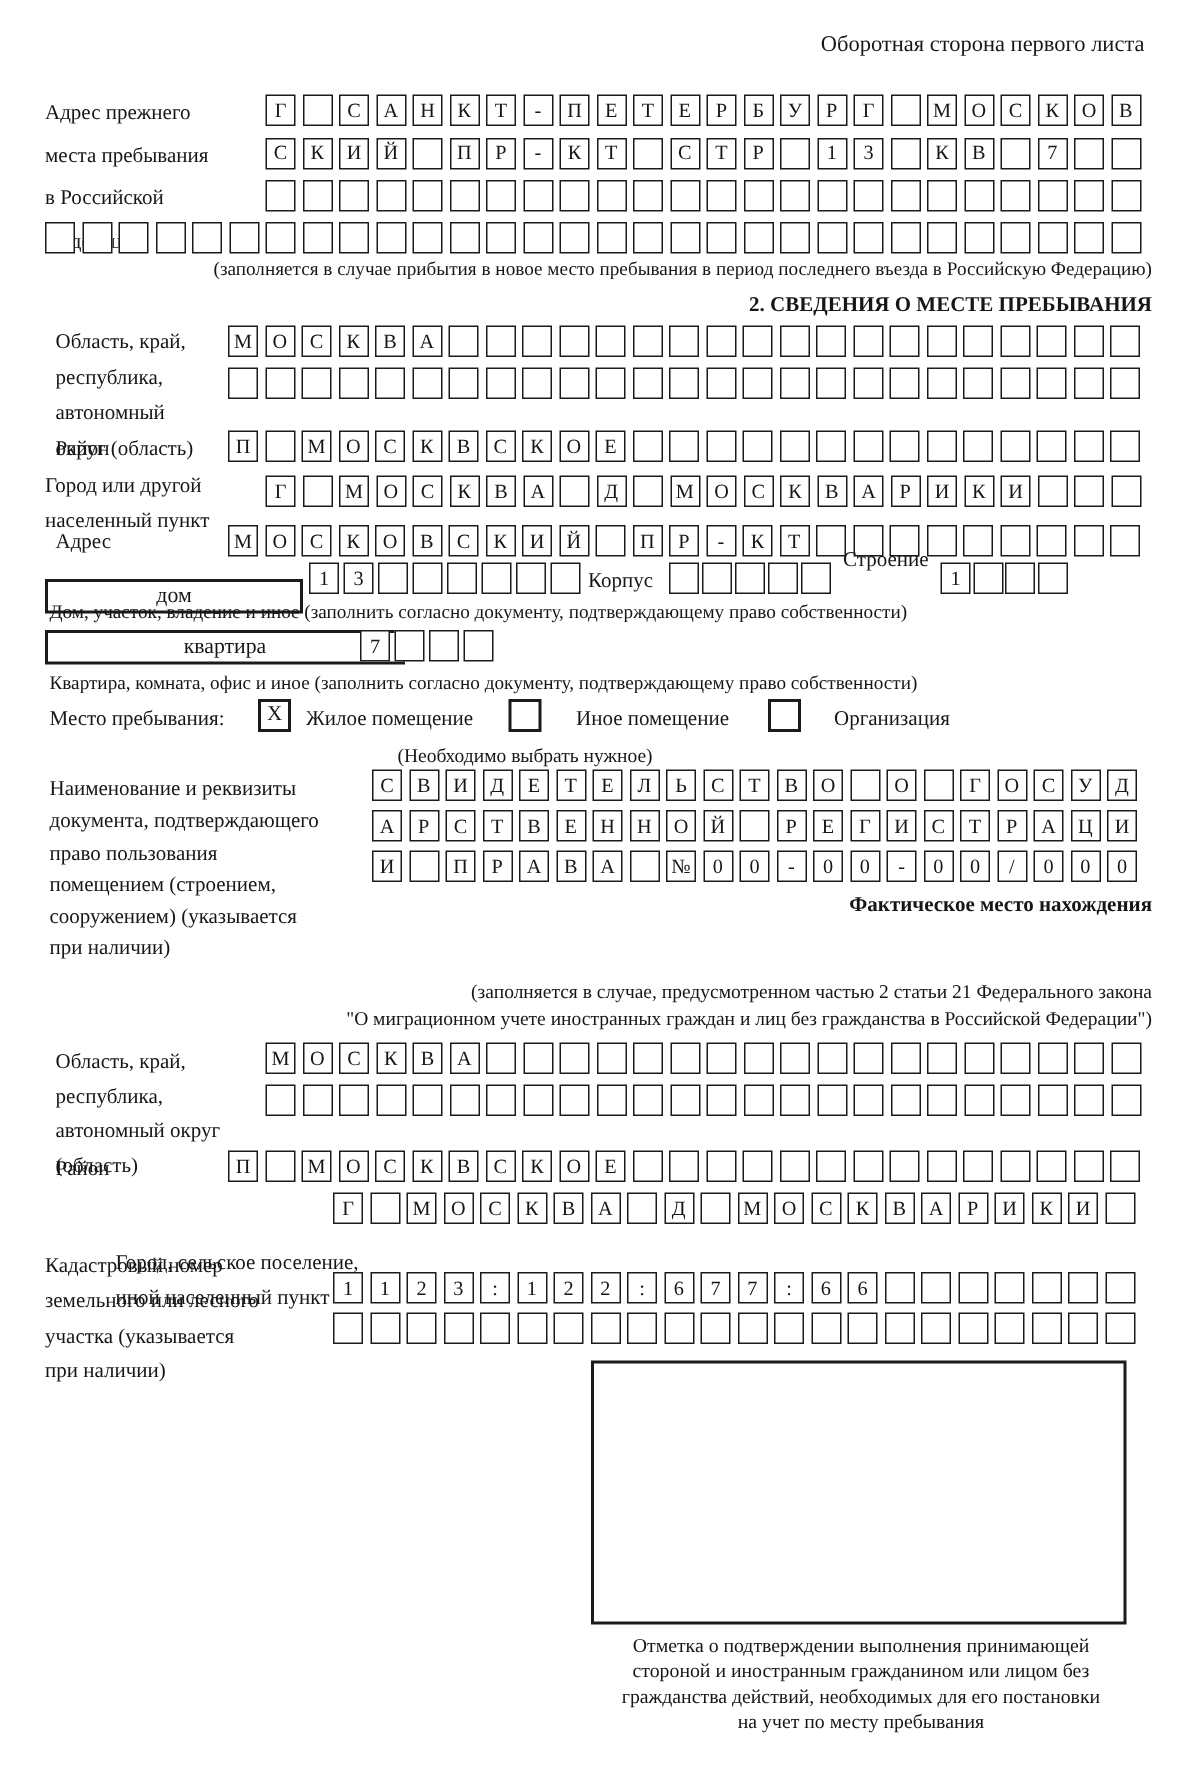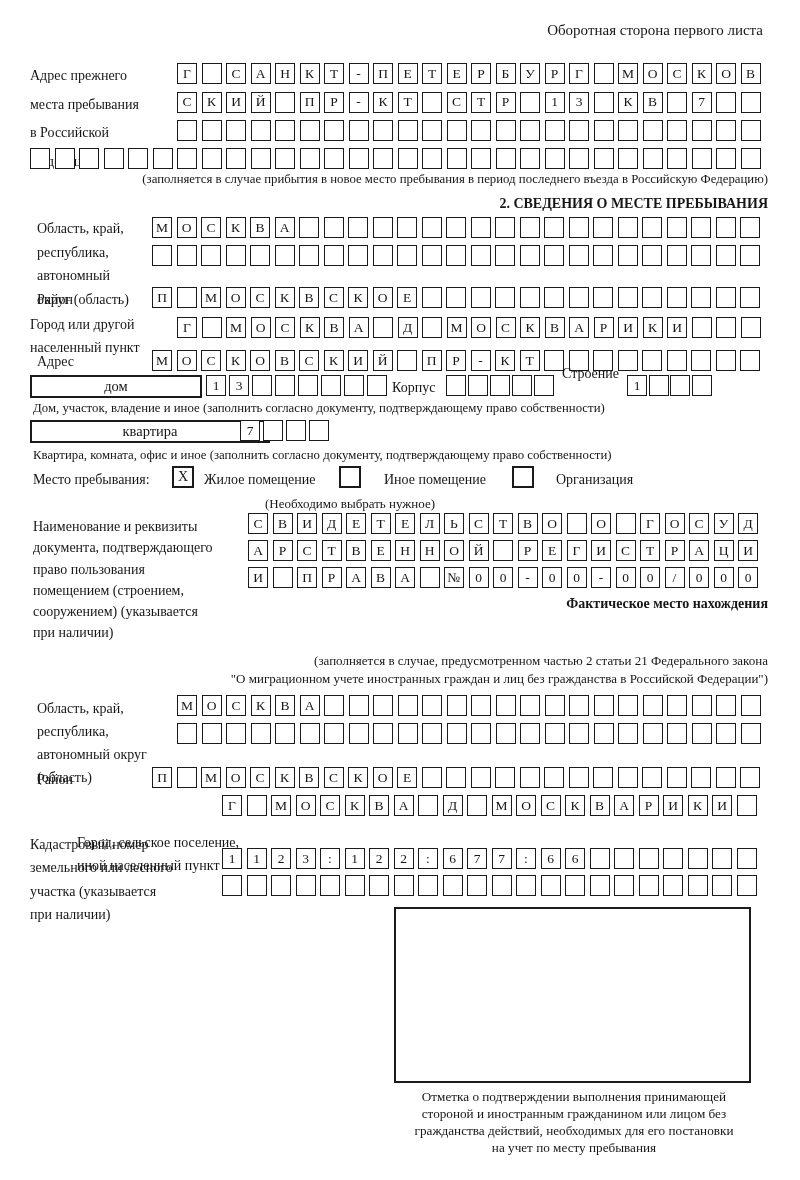--- a/index.html
+++ b/index.html
@@ -292,21 +292,21 @@
     <span class="cell"></span>
     <span class="cell"></span>
     <span class="cell"></span>
     <span class="cell"></span>
     <span class="cell"></span>
     <span class="cell"></span>
     <span class="cell"></span>
     <span class="cell"></span>
   </div>
 
-<div class="abs wbox" style="left:30px;top:375px;width:172px;height:23px;">дом</div>
+<div class="abs wbox" style="left:30px;top:386px;width:172px;height:23px;">дом</div>
 <div class="cellrow" style="left:206px;top:375px;gap:3px;">
     <span class="cell">1</span>
     <span class="cell">3</span>
     <span class="cell"></span>
     <span class="cell"></span>
     <span class="cell"></span>
     <span class="cell"></span>
     <span class="cell"></span>
     <span class="cell"></span>
   </div>

